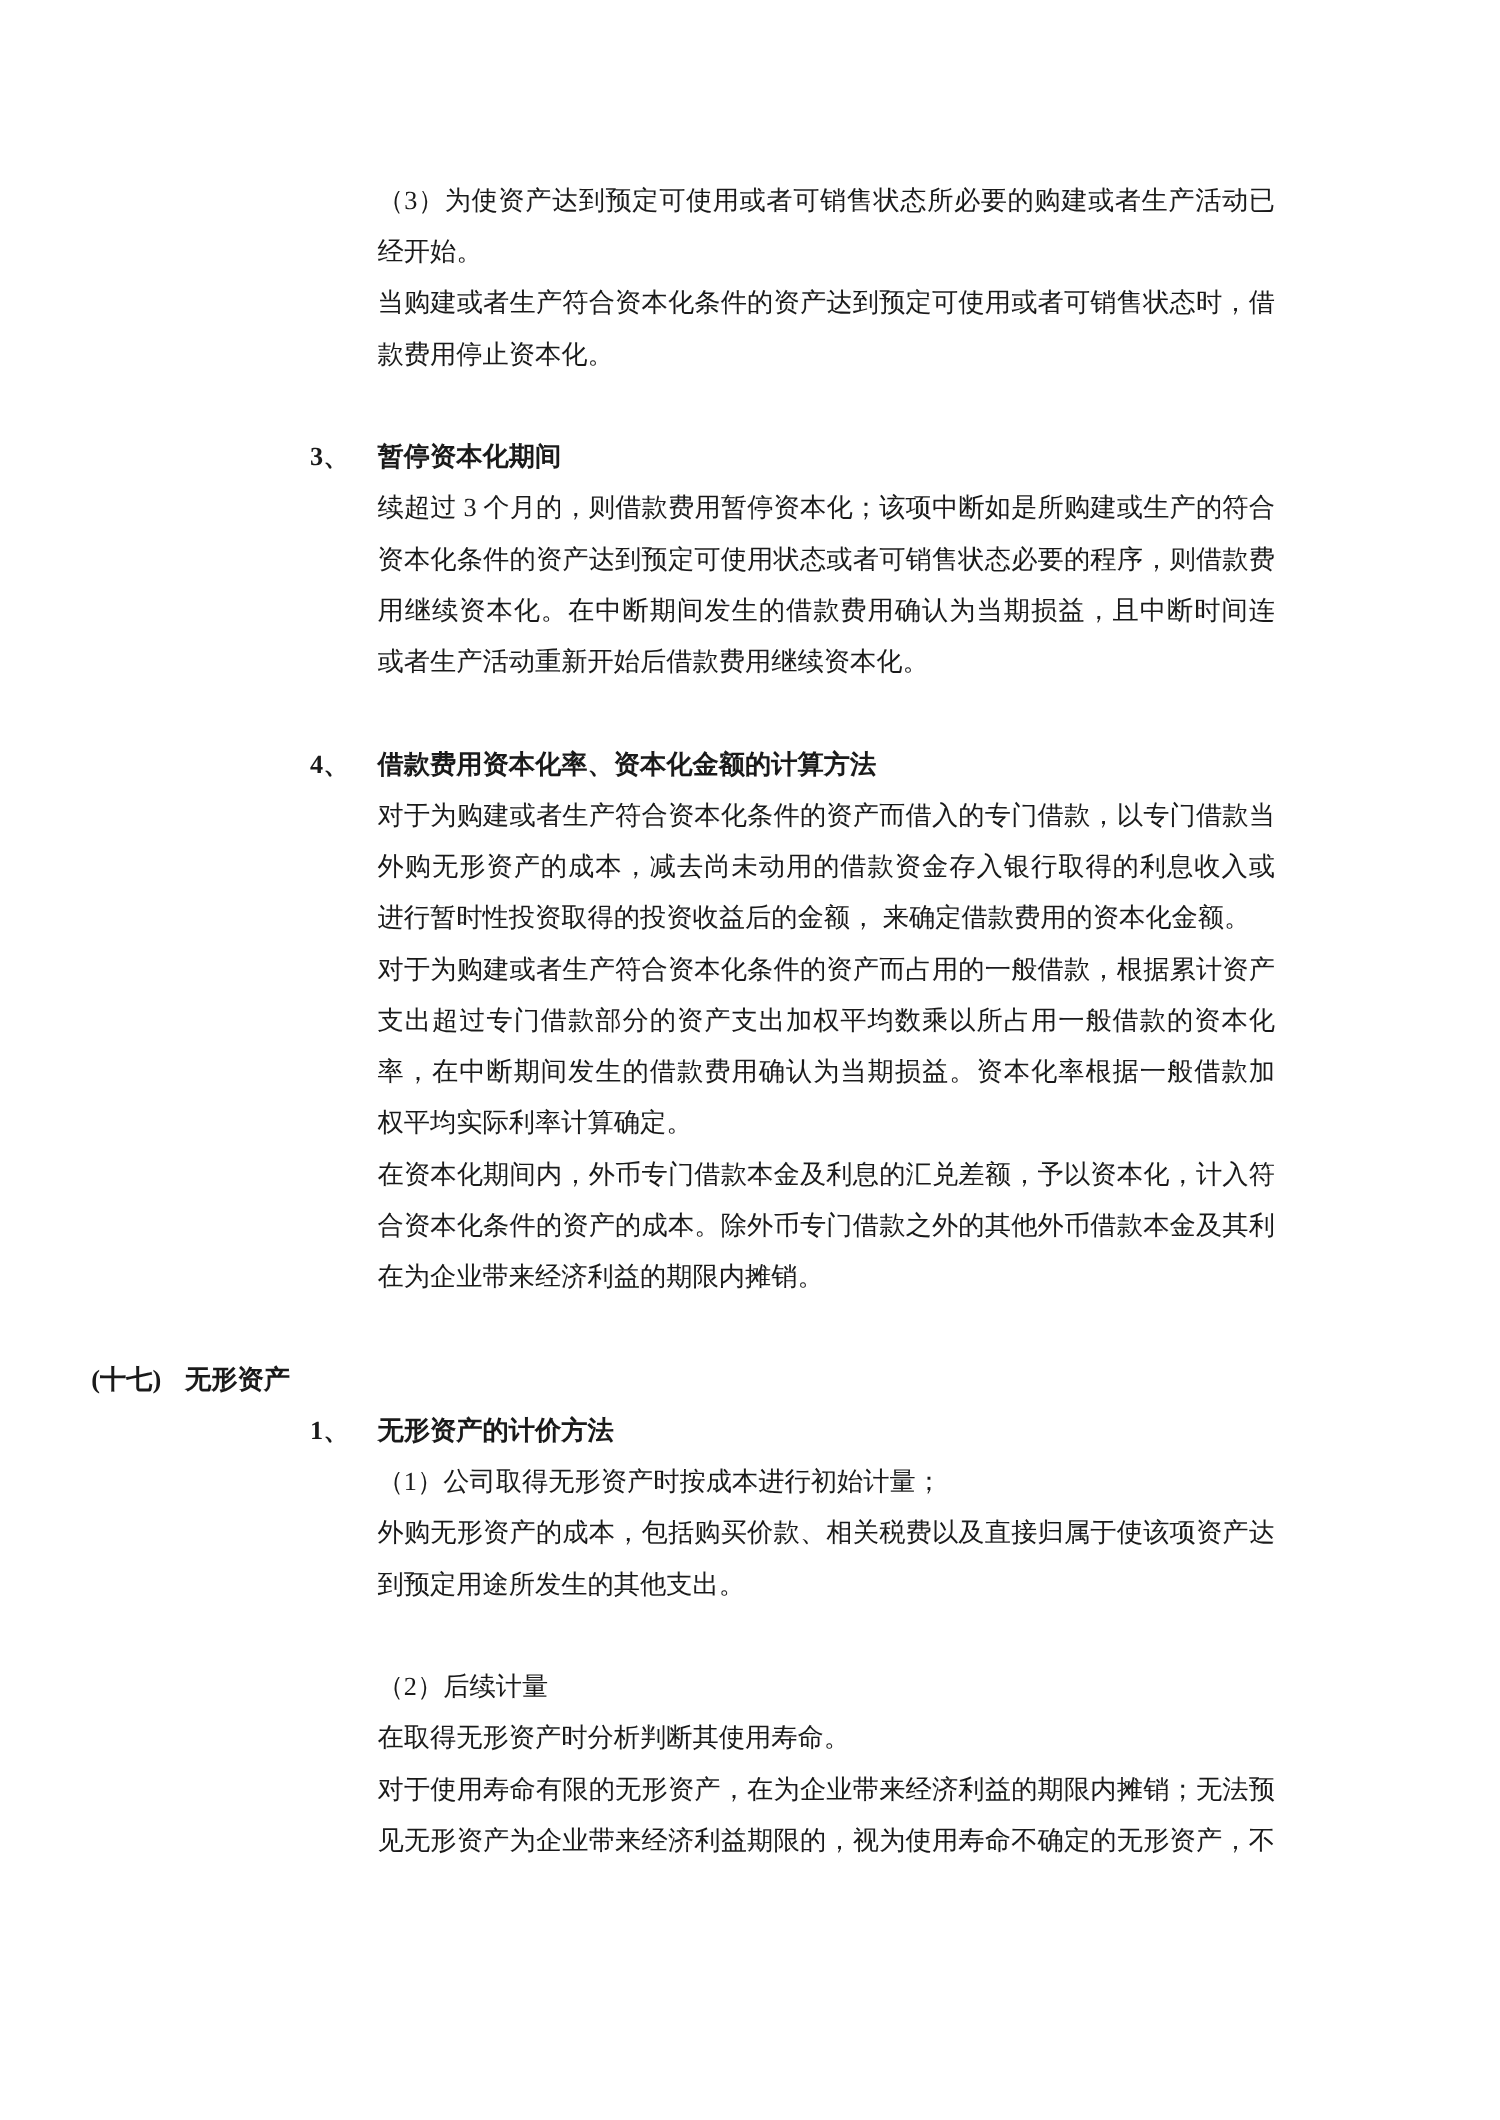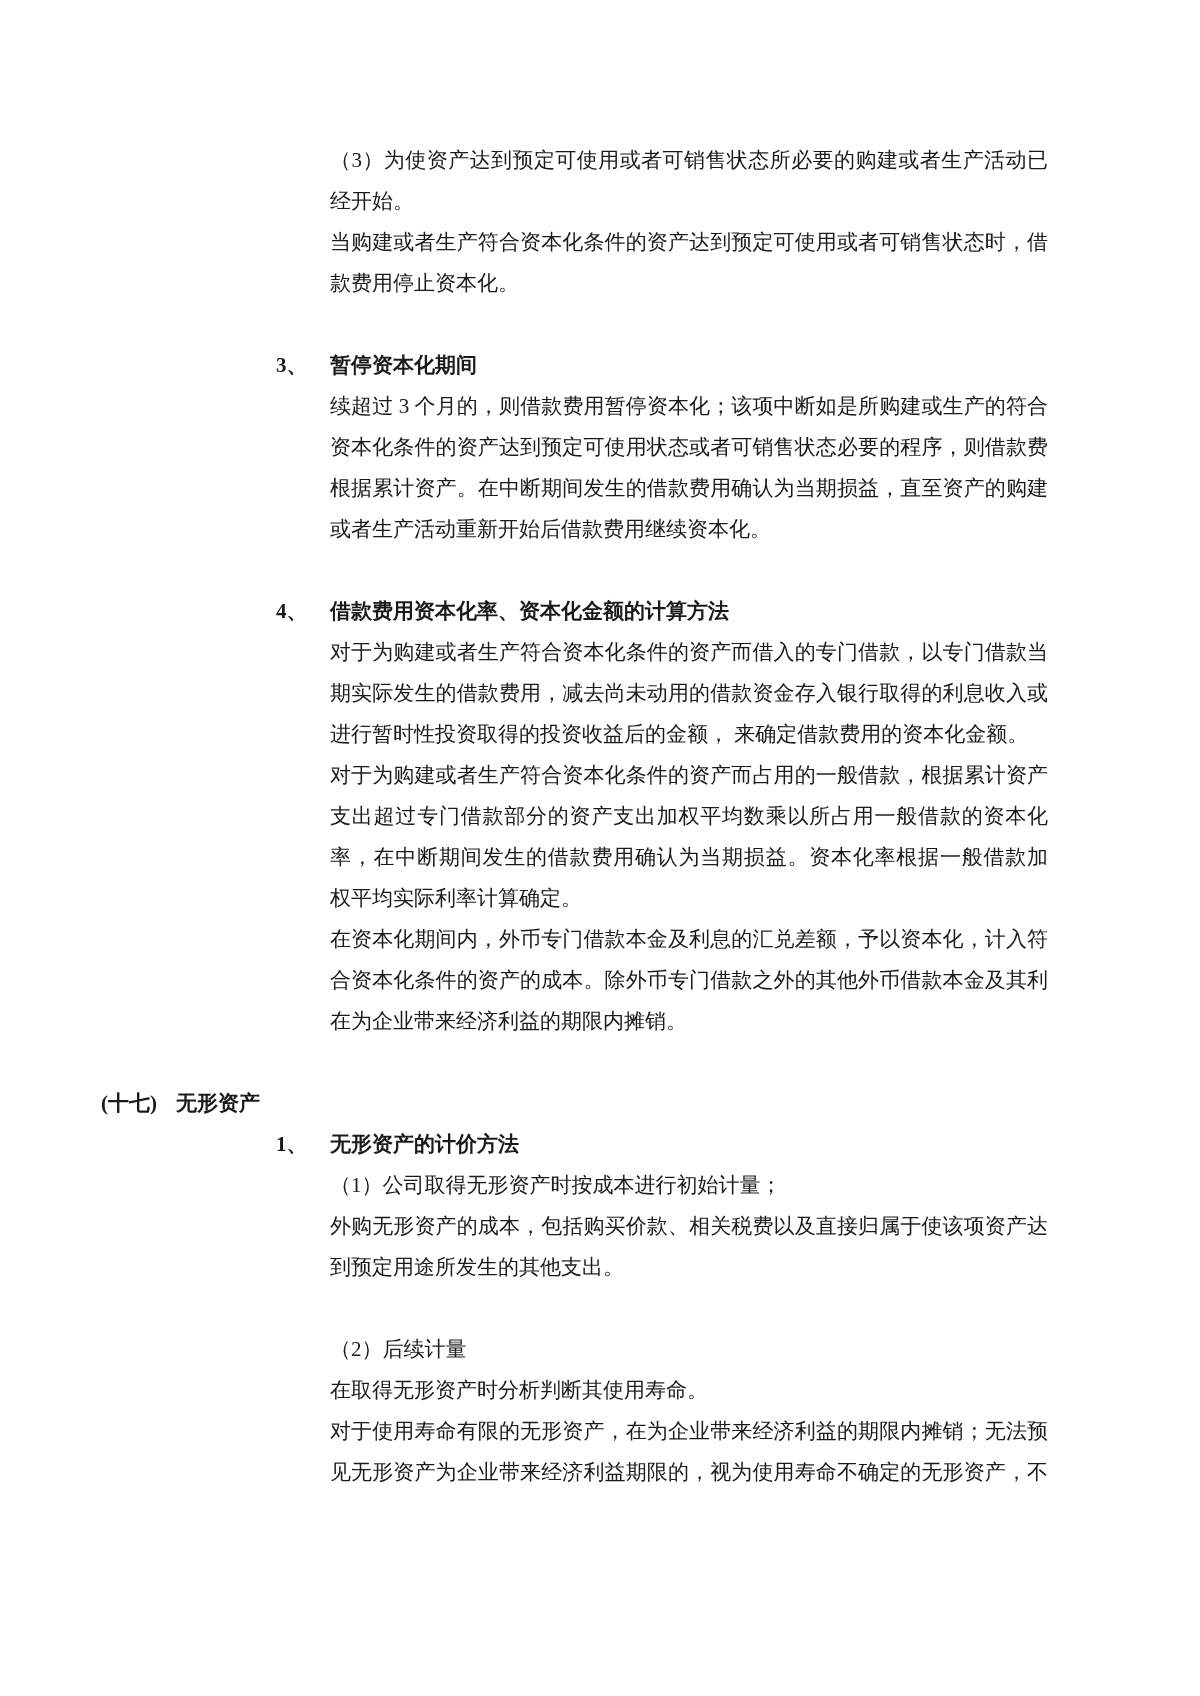--- a/index.html
+++ b/index.html
@@ -5,21 +5,21 @@
   html, body { margin: 0; padding: 0; }
   .page {
     position: relative;
     width: 1200px;
     height: 1696px;
     background: #ffffff;
     overflow: hidden;
     font-family: "Liberation Serif", "DejaVu Serif", serif;
     color: #1a1a1a;
   }
-  .content { padding-top: 140px; padding-left: 28px; }
+  .content { padding-top: 140px; }
   .line {
     margin-left: 302px;
     width: 718px;
     font-size: 21px;
     line-height: 41px;
     height: 41px;
     overflow: hidden;
     text-align: left;
   }
   .line.j {
@@ -50,29 +50,29 @@
       <div class="line">经开始。</div>
       <div class="line j">当购建或者生产符合资本化条件的资产达到预定可使用或者可销售状态时，借</div>
       <div class="line">款费用停止资本化。</div>
       <div class="gap"></div>
       <div class="h2row">
         <span class="h2num">3、</span>
         <span class="h2title">暂停资本化期间</span>
       </div>
       <div class="line j">续超过 3 个月的，则借款费用暂停资本化；该项中断如是所购建或生产的符合</div>
       <div class="line j">资本化条件的资产达到预定可使用状态或者可销售状态必要的程序，则借款费</div>
-      <div class="line j">根据累计资产。在中断期间发生的借款费用确认为当期损益，直至资产的购建</div>
+      <div class="line j">用继续资本化。在中断期间发生的借款费用确认为当期损益，且中断时间连</div>
       <div class="line">或者生产活动重新开始后借款费用继续资本化。</div>
       <div class="gap"></div>
       <div class="h2row">
         <span class="h2num">4、</span>
         <span class="h2title">借款费用资本化率、资本化金额的计算方法</span>
       </div>
       <div class="line j">对于为购建或者生产符合资本化条件的资产而借入的专门借款，以专门借款当</div>
-      <div class="line j">期实际发生的借款费用，减去尚未动用的借款资金存入银行取得的利息收入或</div>
+      <div class="line j">外购无形资产的成本，减去尚未动用的借款资金存入银行取得的利息收入或</div>
       <div class="line">进行暂时性投资取得的投资收益后的金额， 来确定借款费用的资本化金额。</div>
       <div class="line j">对于为购建或者生产符合资本化条件的资产而占用的一般借款，根据累计资产</div>
       <div class="line j">支出超过专门借款部分的资产支出加权平均数乘以所占用一般借款的资本化</div>
       <div class="line j">率，在中断期间发生的借款费用确认为当期损益。资本化率根据一般借款加</div>
       <div class="line">权平均实际利率计算确定。</div>
       <div class="line j">在资本化期间内，外币专门借款本金及利息的汇兑差额，予以资本化，计入符</div>
       <div class="line j">合资本化条件的资产的成本。除外币专门借款之外的其他外币借款本金及其利</div>
       <div class="line">在为企业带来经济利益的期限内摊销。</div>
       <div class="gap"></div>
       <div class="h1row">

